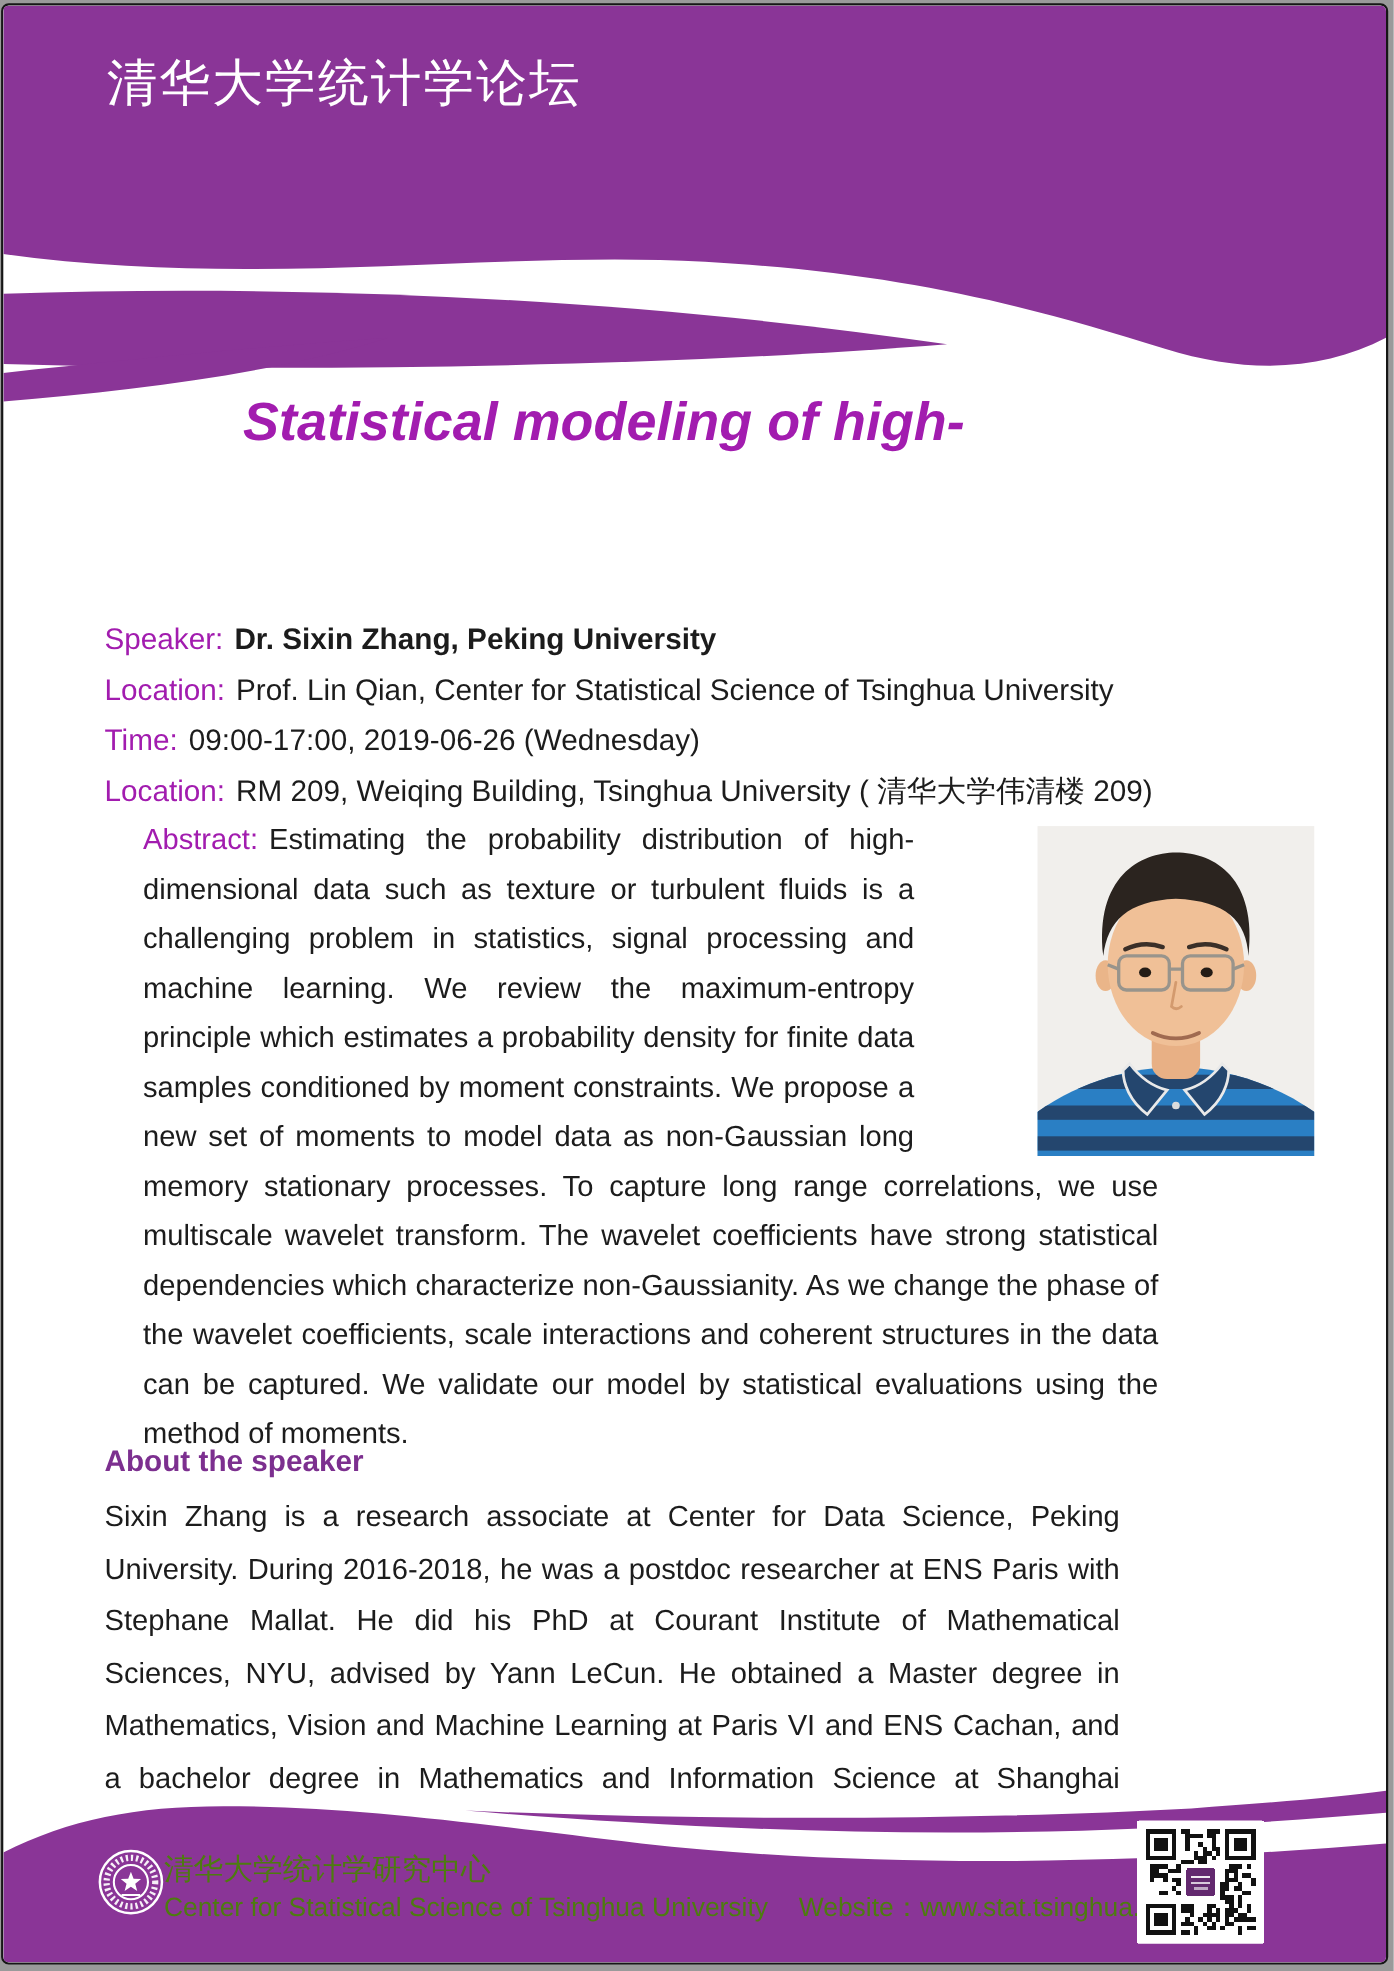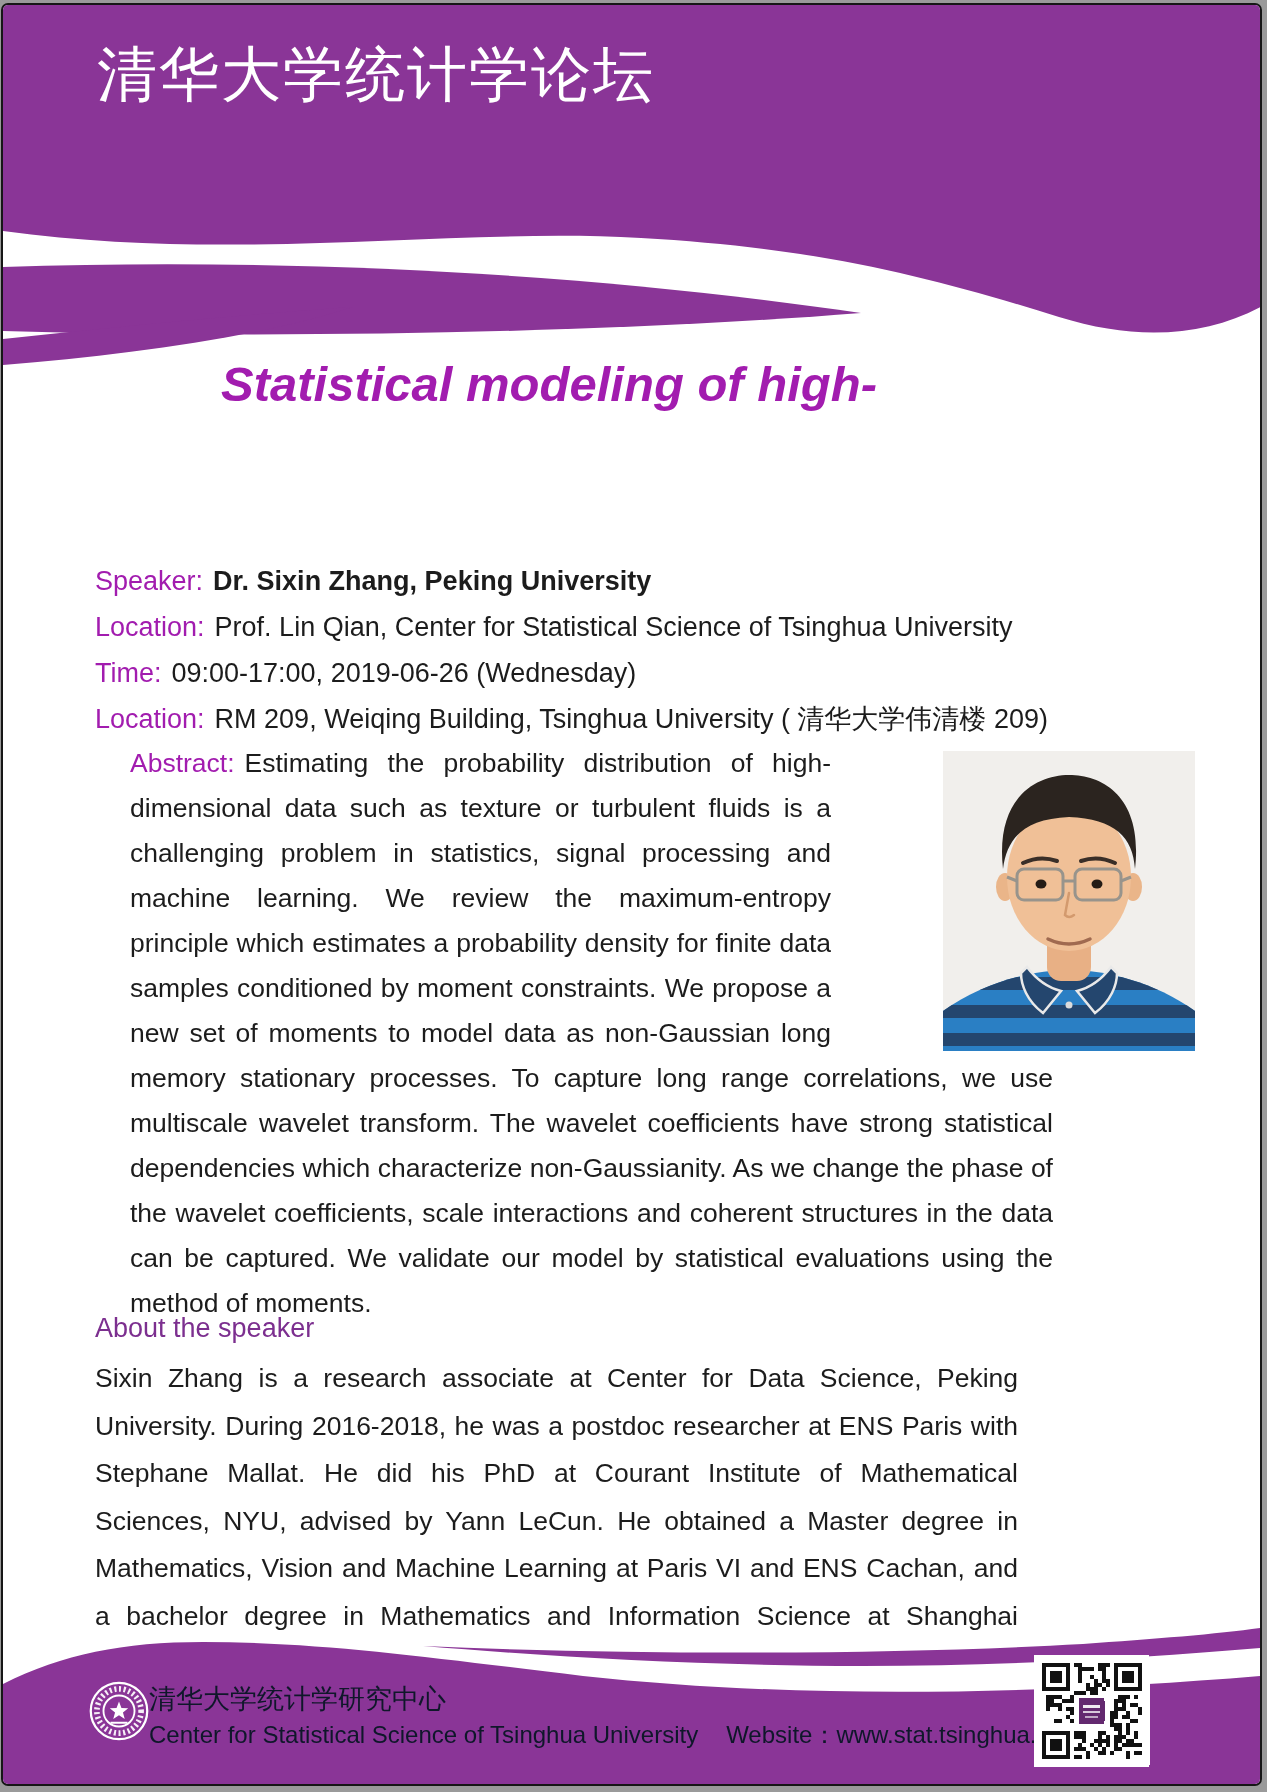--- a/index.html
+++ b/index.html
@@ -4,48 +4,48 @@
 <style>
   html,body{margin:0;padding:0;}
   body{background:#c9c9c9;font-family:"Liberation Sans","DejaVu Sans",sans-serif;}
   .page{position:relative;width:1267px;height:1792px;background:#9a9a9a;overflow:hidden;}
   .frame{position:absolute;left:1px;top:3px;width:1257px;height:1779px;
          border:2px solid #161616;border-radius:7px;background:#ffffff;overflow:hidden;}
 
   
   .header-wave{position:absolute;left:0;top:0;width:1261px;height:380px;display:block;}
   .header-text{position:absolute;left:94px;top:40px;color:#fff;z-index:3;}
-  .banner-zh{font-size:60px;line-height:60px;letter-spacing:2px;}
+  .banner-zh{font-size:46px;line-height:60px;letter-spacing:2px;}
   .banner-en{font-size:43px;line-height:58px;font-weight:300;letter-spacing:1px;}
 
   
   .talk-title{position:absolute;left:90px;top:342px;width:912px;margin:0;text-align:center;
               color:#a21caf;font-size:49px;line-height:74px;font-weight:bold;font-style:italic;z-index:2;}
 
   
   .meta{position:absolute;left:92px;top:553px;width:940px;font-size:27px;color:#1c1c1c;}
   .meta-row{line-height:46px;white-space:nowrap;}
   .meta-label{color:#a21caf;font-weight:normal;margin-right:10px;}
   .bold{font-weight:bold;text-align:right;}
 
   
   .abstract{position:absolute;left:92px;top:736px;width:923px;text-align:justify;
             font-size:26.5px;line-height:45px;color:#1c1c1c;margin-left:35px;}
   .photo-float{float:right;width:252px;height:300px;margin:10px -142px 4px 112px;}
   .photo-float svg{display:block;width:100%;height:100%;}
 
   
   .about{position:absolute;left:92px;top:1306px;width:923px;color:#1c1c1c;}
-  .about-heading{margin:0;font-size:27px;line-height:34px;color:#7c2f8f;font-weight:normal;}
+  .about-heading{margin:0;font-size:27px;line-height:34px;color:#7c2f8f;font-weight:bold;}
   .about-text{margin:10px 0 0;text-align:justify;font-size:26.5px;line-height:47.5px;}
 
   
   .footer-wave{position:absolute;left:0;bottom:0;width:1257px;height:160px;display:block;}
   .seal{position:absolute;left:84px;top:1674px;width:64px;height:64px;z-index:4;}
-  .footer-text{position:absolute;left:146px;top:1676px;color:#0f172a;z-index:4;}
+  .footer-text{position:absolute;left:146px;top:1676px;color:#4d7c0f;z-index:4;}
   .org-zh{font-size:27px;line-height:37px;}
   .org-en-row{font-size:24px;line-height:33px;font-weight:300;}
   .website{margin-left:28px;}
   .qr{position:absolute;left:1030px;top:1650px;width:117px;height:112px;z-index:5;}
   .qr svg{display:block;width:100%;height:100%;}
 </style>
 </head>
 <body>
 
 <div class="page">

